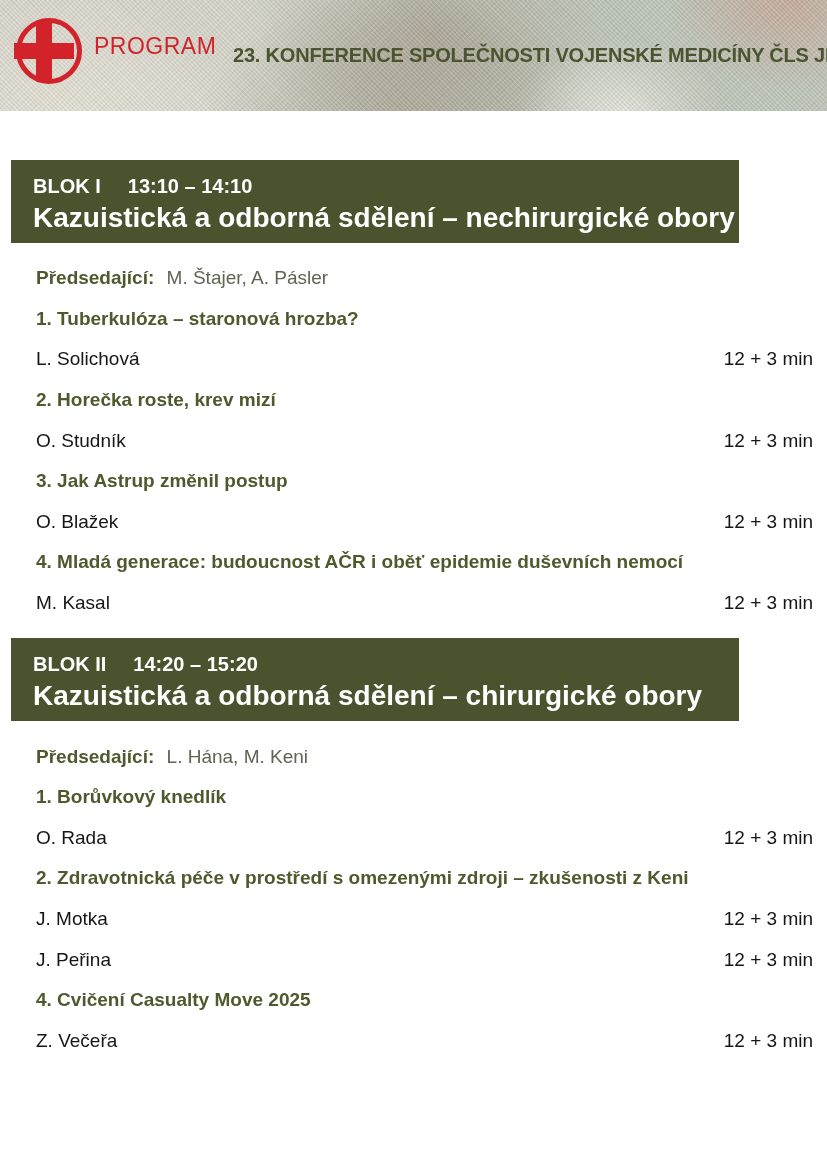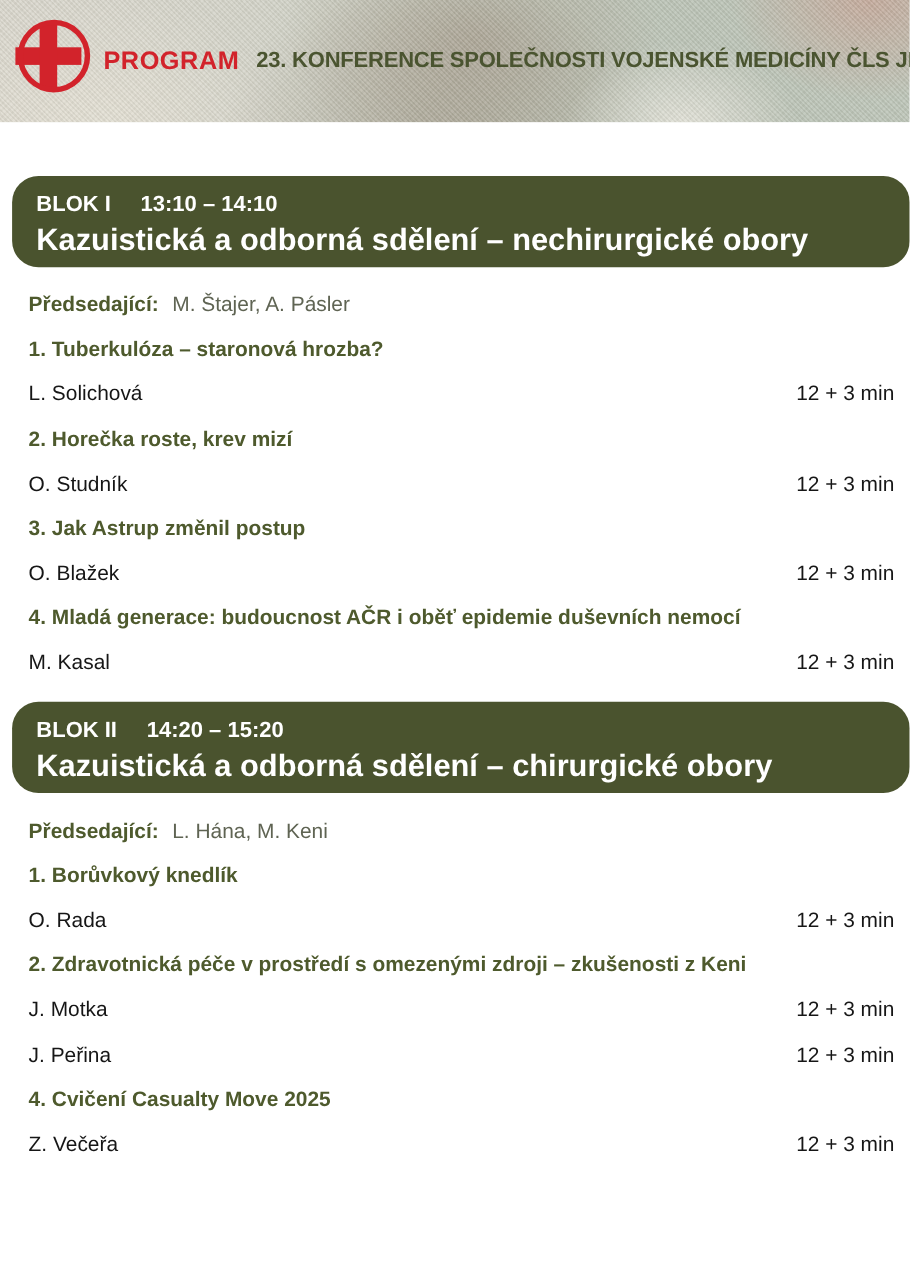--- a/index.html
+++ b/index.html
@@ -45,50 +45,49 @@
   .logo .ring{
     position:absolute;inset:0;border:5px solid var(--accent_red);border-radius:50%;
   }
   .logo .cross-h{
     position:absolute;left:-2px;top:25px;width:60px;height:16px;background:var(--accent_red);
   }
   .logo .cross-v{
     position:absolute;left:20px;top:3px;width:16px;height:60px;background:var(--accent_red);
   }
   .program-label{
-    position:absolute;left:94px;top:42px;z-index:2;
-    font-size:23px;font-weight:bold;letter-spacing:0.5px;
+    position:absolute;left:94px;top:33px;z-index:2;
+    font-size:23px;font-weight:normal;letter-spacing:0.5px;
     color:var(--accent_red);
   }
   .conference-title{
     position:absolute;left:233px;top:44px;z-index:2;
     font-size:20px;font-weight:bold;letter-spacing:-0.2px;
     color:#4a5430;
     white-space:nowrap;
   }
   
   .block-bar{
-    margin-left:11px;width:816px;height:83px;
+    margin-left:11px;width:728px;height:83px;
     background:var(--olive_bar);
     color:#ffffff;
     padding:11px 0 0 22px;
-    border-radius:24px;
   }
   .block-bar .line1{
     display:flex;gap:27px;align-items:baseline;
     font-size:20px;font-weight:bold;line-height:30px;
   }
   .block-bar .line2{
     font-size:28px;font-weight:bold;line-height:33px;
   }
   .bar1{margin-top:49px;}
   .bar2{margin-top:15px;}
   
   .block-body{
-    padding:15px 14px 0 26px;
+    padding:15px 14px 0 36px;
   }
   .row{
     height:40.6px;
     display:flex;align-items:center;justify-content:space-between;
     font-size:19px;
   }
   .chair-row .label{
     font-weight:bold;color:var(--heading_green);
   }
   .chair-row .names{

